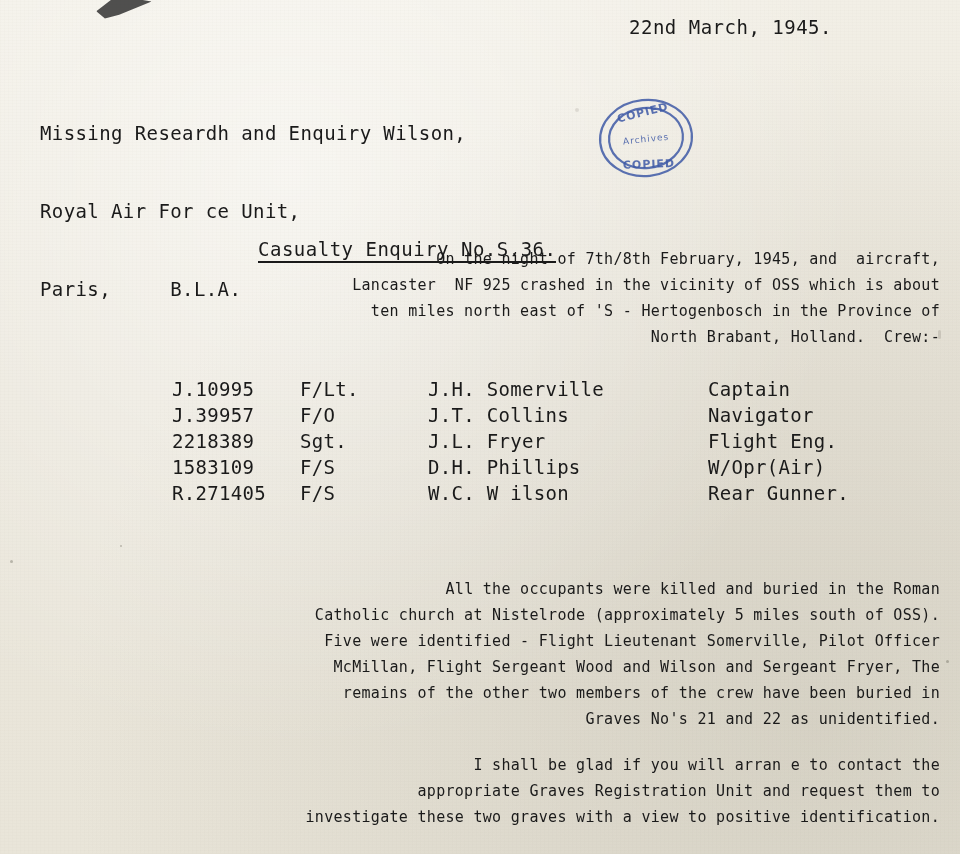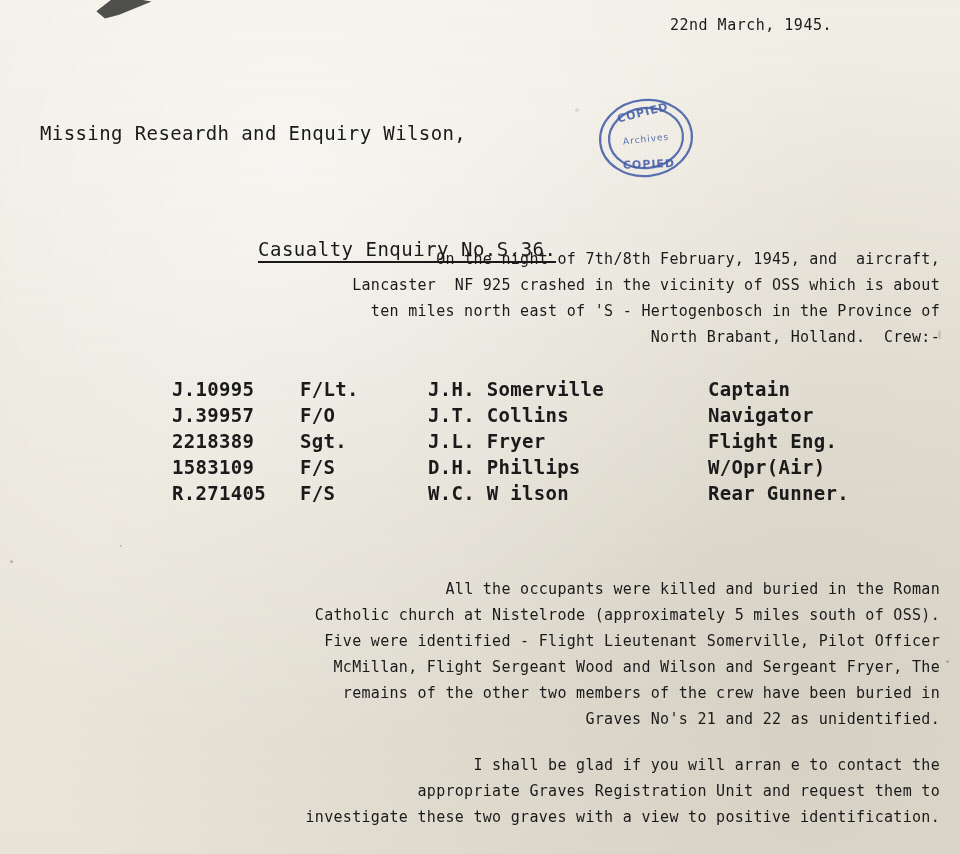--- a/index.html
+++ b/index.html
@@ -48,21 +48,21 @@
     background: #2b2b2b;
     clip-path: polygon(0% 55%, 28% 18%, 52% 0%, 70% 22%, 100% 40%, 74% 56%, 40% 78%, 14% 86%);
     opacity: 0.82;
     transform: rotate(-6deg);
   }
 
   .date {
     position: absolute;
     right: 128px;
     top: 16px;
-    font-size: 15px;
+    font-size: 19px;
     letter-spacing: 0.5px;
     white-space: nowrap;
   }
 
   .address {
     position: absolute;
     left: 40px;
     top: 68px;
     font-size: 19px;
     line-height: 26px;
@@ -109,21 +109,20 @@
   .p4 { top: 752px; }
 
   .crew {
     position: absolute;
     left: 172px;
     top: 376px;
     font-size: 19px;
     line-height: 26px;
     letter-spacing: 0.3px;
     border-collapse: collapse;
-    font-weight: bold;
   }
   .crew td {
     padding: 0 0 0 0;
     white-space: pre;
     vertical-align: top;
   }
   .col-service { width: 128px; }
   .col-rank { width: 128px; }
   .col-name { width: 280px; }
   .col-role { white-space: pre; }
@@ -147,20 +146,22 @@
 <div class="grain"></div>
 
 <div class="content">
 
   <div class="pen-mark"></div>
 
   <div class="date">22nd March, 1945.</div>
 
   <div class="address">
     <span class="addr-line">Missing Researdh and Enquiry Wilson,</span>
+    <span class="addr-line">Royal Air For ce Unit,</span>
+    <span class="addr-line">Paris,     B.L.A.</span>
   </div>
 
   <div class="stamp">
     <svg width="100" height="84" viewBox="0 0 100 84" xmlns="http://www.w3.org/2000/svg">
       <g fill="none" stroke="#3f5aa6" stroke-width="2.2" opacity="0.85">
         <ellipse cx="50" cy="42" rx="46" ry="38"></ellipse>
         <ellipse cx="50" cy="42" rx="37" ry="30"></ellipse>
       </g>
       <g fill="#3f5aa6" opacity="0.85" font-family="DejaVu Sans, sans-serif" font-size="11" font-weight="bold" letter-spacing="1">
         <text x="50" y="20" text-anchor="middle" transform="rotate(-8 50 20)">COPIED</text>

